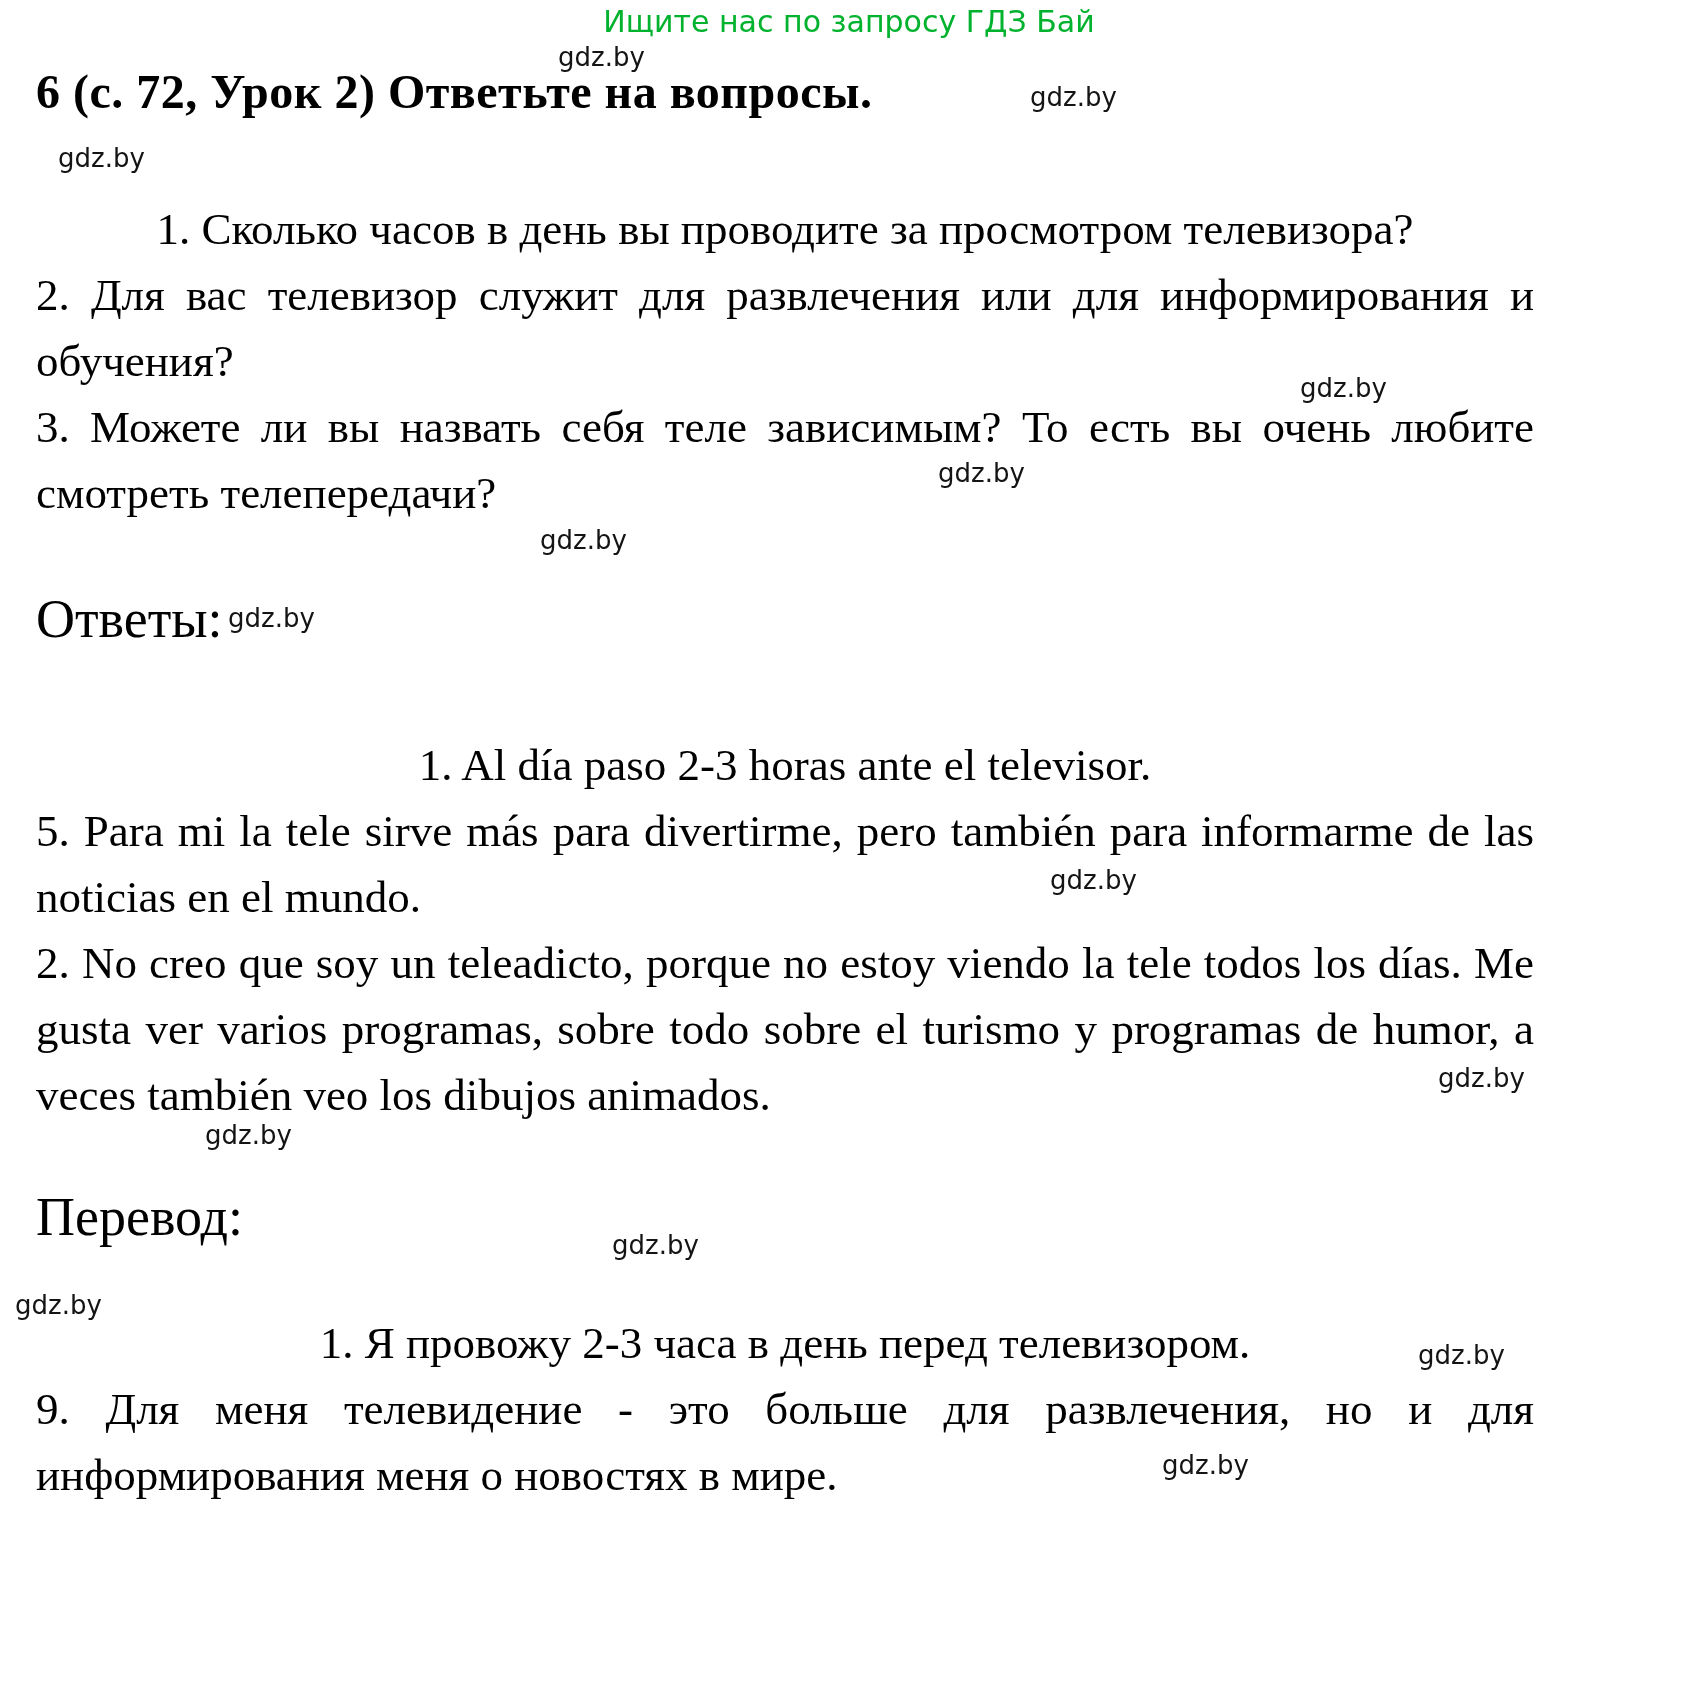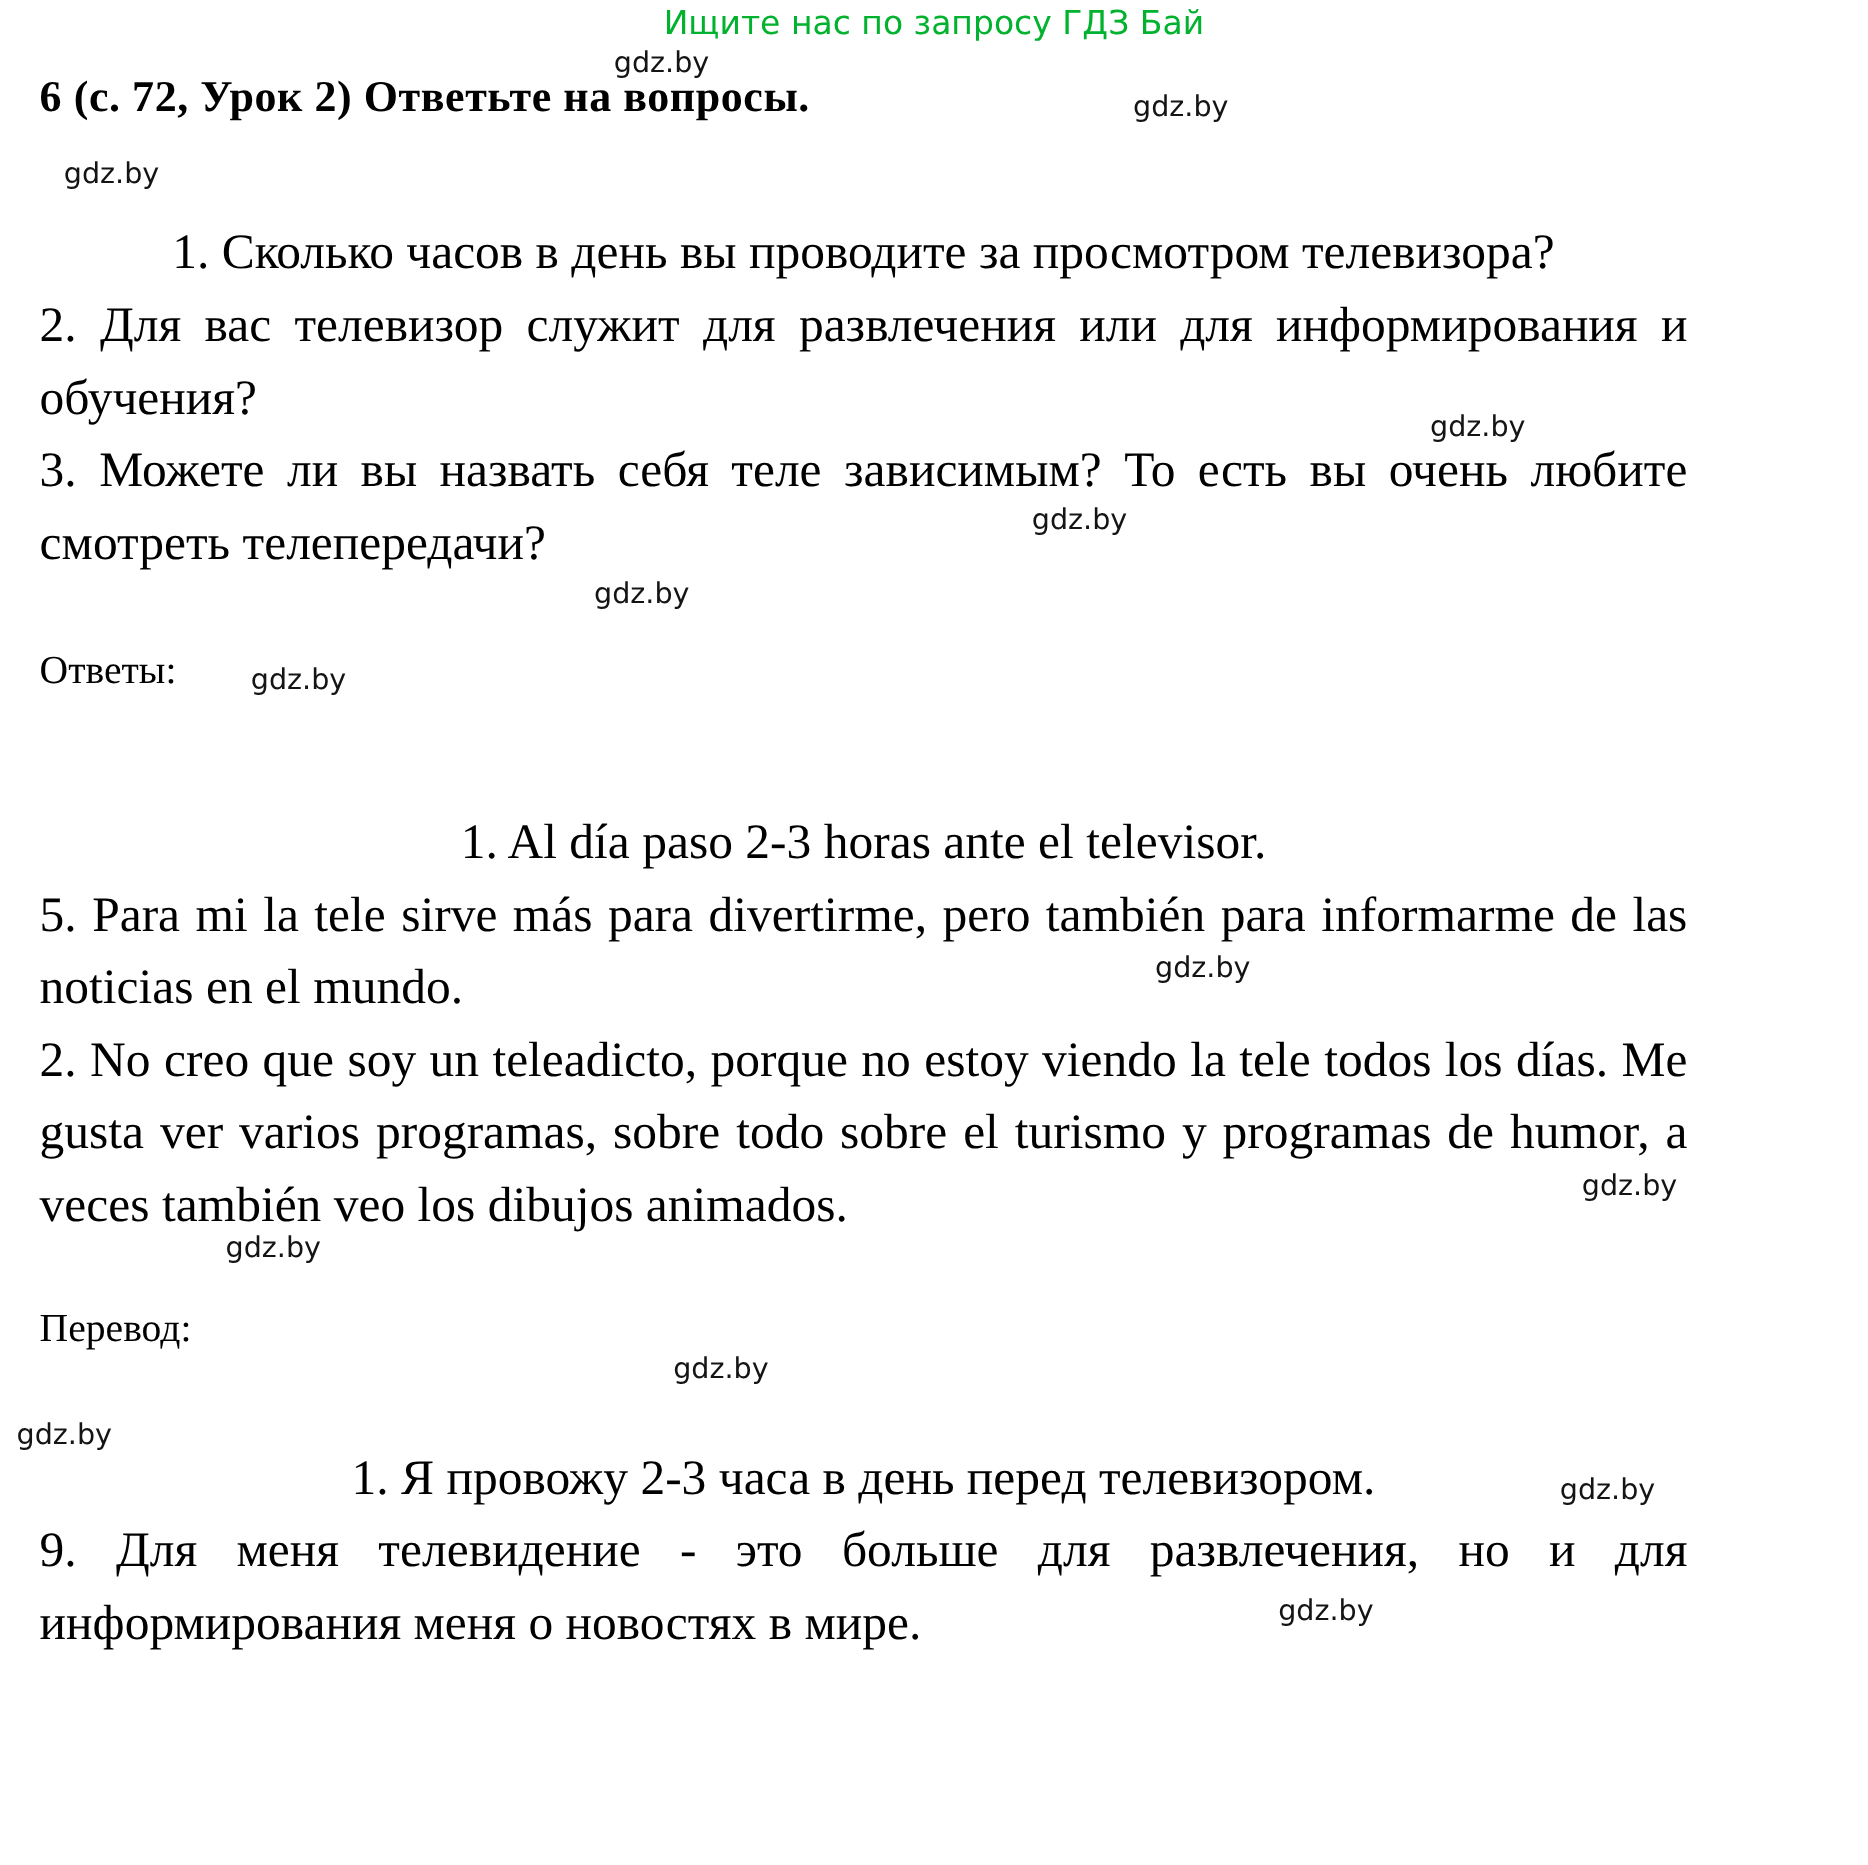--- a/index.html
+++ b/index.html
@@ -27,40 +27,40 @@
     position: absolute;
     font-family: "DejaVu Sans", sans-serif;
     font-size: 26px;
     color: #141414;
     white-space: nowrap;
   }
   .heading {
     position: absolute;
     top: 64px;
     left: 36px;
-    font-size: 40px;
+    font-size: 48px;
     font-weight: bold;
     letter-spacing: 0.5px;
   }
   .qblock, .ablock, .tblock {
     position: absolute;
     left: 36px;
     width: 1498px;
     font-size: 45px;
     line-height: 66px;
   }
   .qblock { top: 196px; }
   .ablock { top: 732px; }
   .tblock { top: 1310px; }
   .para { text-align: center; }
   .just { text-align: justify; text-justify: inter-word; }
   .section-label {
     position: absolute;
     left: 36px;
-    font-size: 36px;
+    font-size: 54px;
   }
   .answers-label { top: 588px; }
   .trans-label { top: 1186px; }
   .footer {
     position: absolute;
     top: 1528px;
     left: 0;
     width: 100%;
     text-align: center;
     font-family: "DejaVu Sans", sans-serif;

